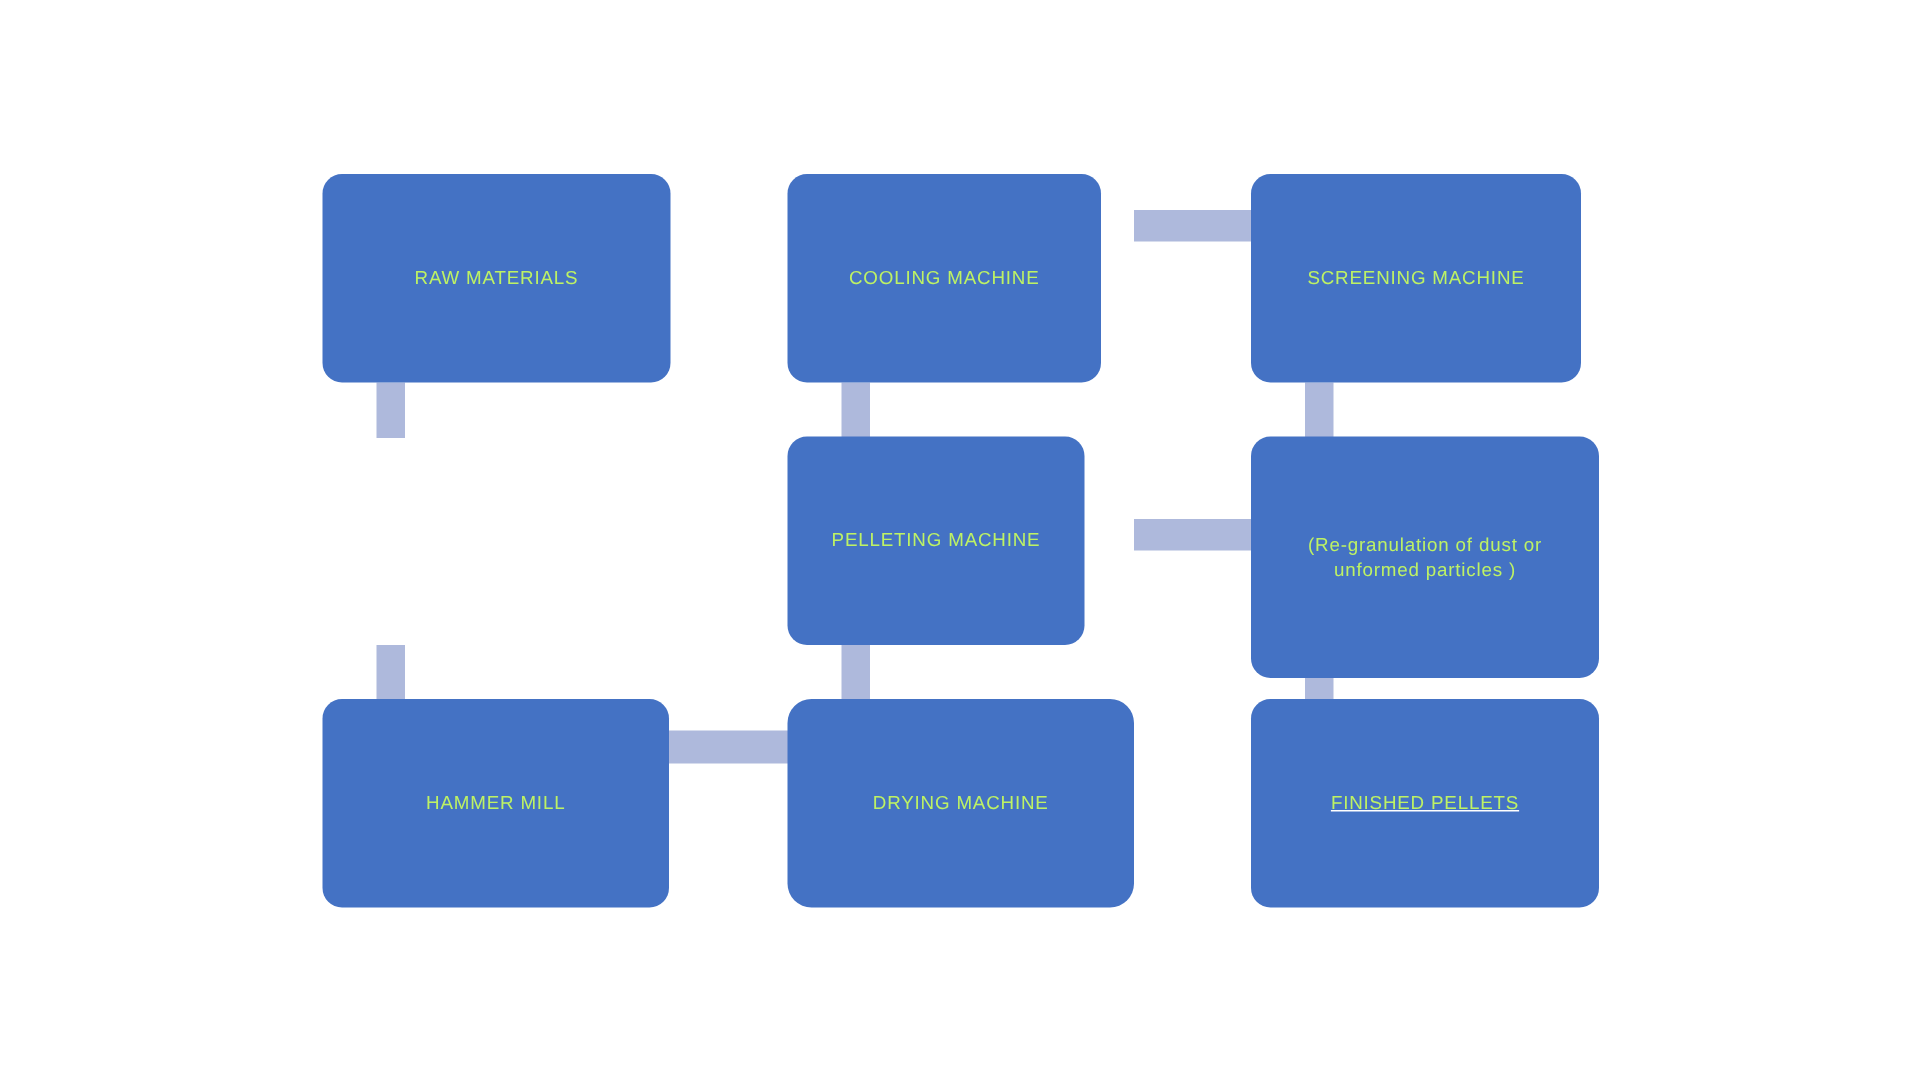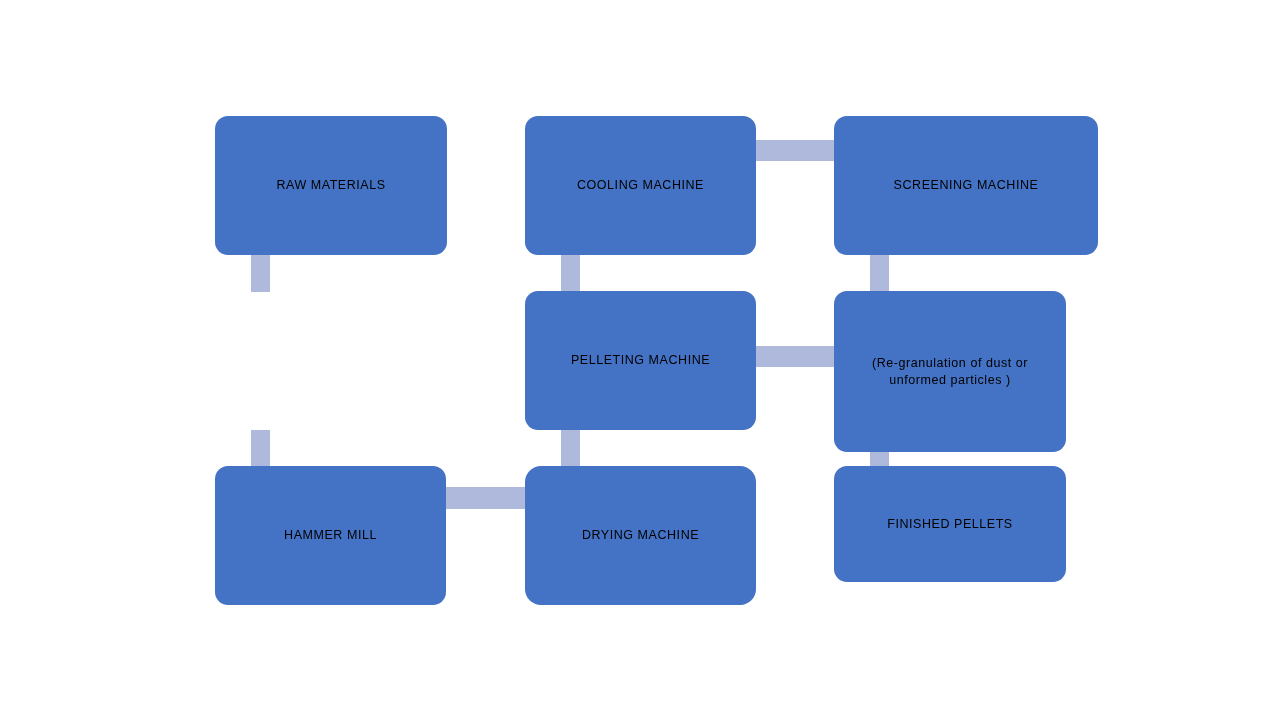--- a/index.html
+++ b/index.html
@@ -28,21 +28,21 @@
     align-items: center;
     justify-content: center;
     text-align: center;
     box-sizing: border-box;
     padding: 6px 14px;
   }
   .node-label {
     font-size: 12.5px;
     line-height: 17px;
     letter-spacing: 0.55px;
-    color: #000000;
+    color: #bef264;
     font-weight: 400;
     white-space: pre-line;
   }
   .connector {
     position: absolute;
     background: #aeb9dc;
   }
 </style>
 </head>
 <body>
@@ -56,42 +56,42 @@
   <div class="connector" style="left:561px; top:255px; width:19px; height:37px;"></div>
   <div class="connector" style="left:756px; top:140px; width:78px; height:21px;"></div>
   <div class="connector" style="left:870px; top:255px; width:19px; height:37px;"></div>
   <div class="connector" style="left:756px; top:346px; width:78px; height:21px;"></div>
   <div class="connector" style="left:870px; top:430px; width:19px; height:37px;"></div>
 
   <div class="node" style="left:215px; top:116px; width:232px; height:139px;">
     <span class="node-label">RAW MATERIALS</span>
   </div>
 
-  <div class="node" style="left:525px; top:116px; width:231px; height:139px;">
+  <div class="node" style="left:525px; top:116px; width:209px; height:139px;">
     <span class="node-label">COOLING MACHINE</span>
   </div>
 
-  <div class="node" style="left:834px; top:116px; width:264px; height:139px;">
+  <div class="node" style="left:834px; top:116px; width:220px; height:139px;">
     <span class="node-label">SCREENING MACHINE</span>
   </div>
 
 
-  <div class="node" style="left:525px; top:291px; width:231px; height:139px;">
+  <div class="node" style="left:525px; top:291px; width:198px; height:139px;">
     <span class="node-label">PELLETING MACHINE</span>
   </div>
 
   <div class="node" style="left:834px; top:291px; width:232px; height:161px;">
     <span class="node-label" style="max-width:212px;">(Re-granulation of dust or unformed particles )</span>
   </div>
 
   <div class="node" style="left:215px; top:466px; width:231px; height:139px;">
     <span class="node-label">HAMMER MILL</span>
   </div>
 
   <div class="node" style="left:525px; top:466px; width:231px; height:139px;border-radius:16px;">
     <span class="node-label">DRYING MACHINE</span>
   </div>
 
-  <div class="node" style="left:834px; top:466px; width:232px; height:116px;">
+  <div class="node" style="left:834px; top:466px; width:232px; height:139px;text-decoration:underline;">
     <span class="node-label">FINISHED PELLETS</span>
   </div>
 
 </div>
 
 </body></html>

